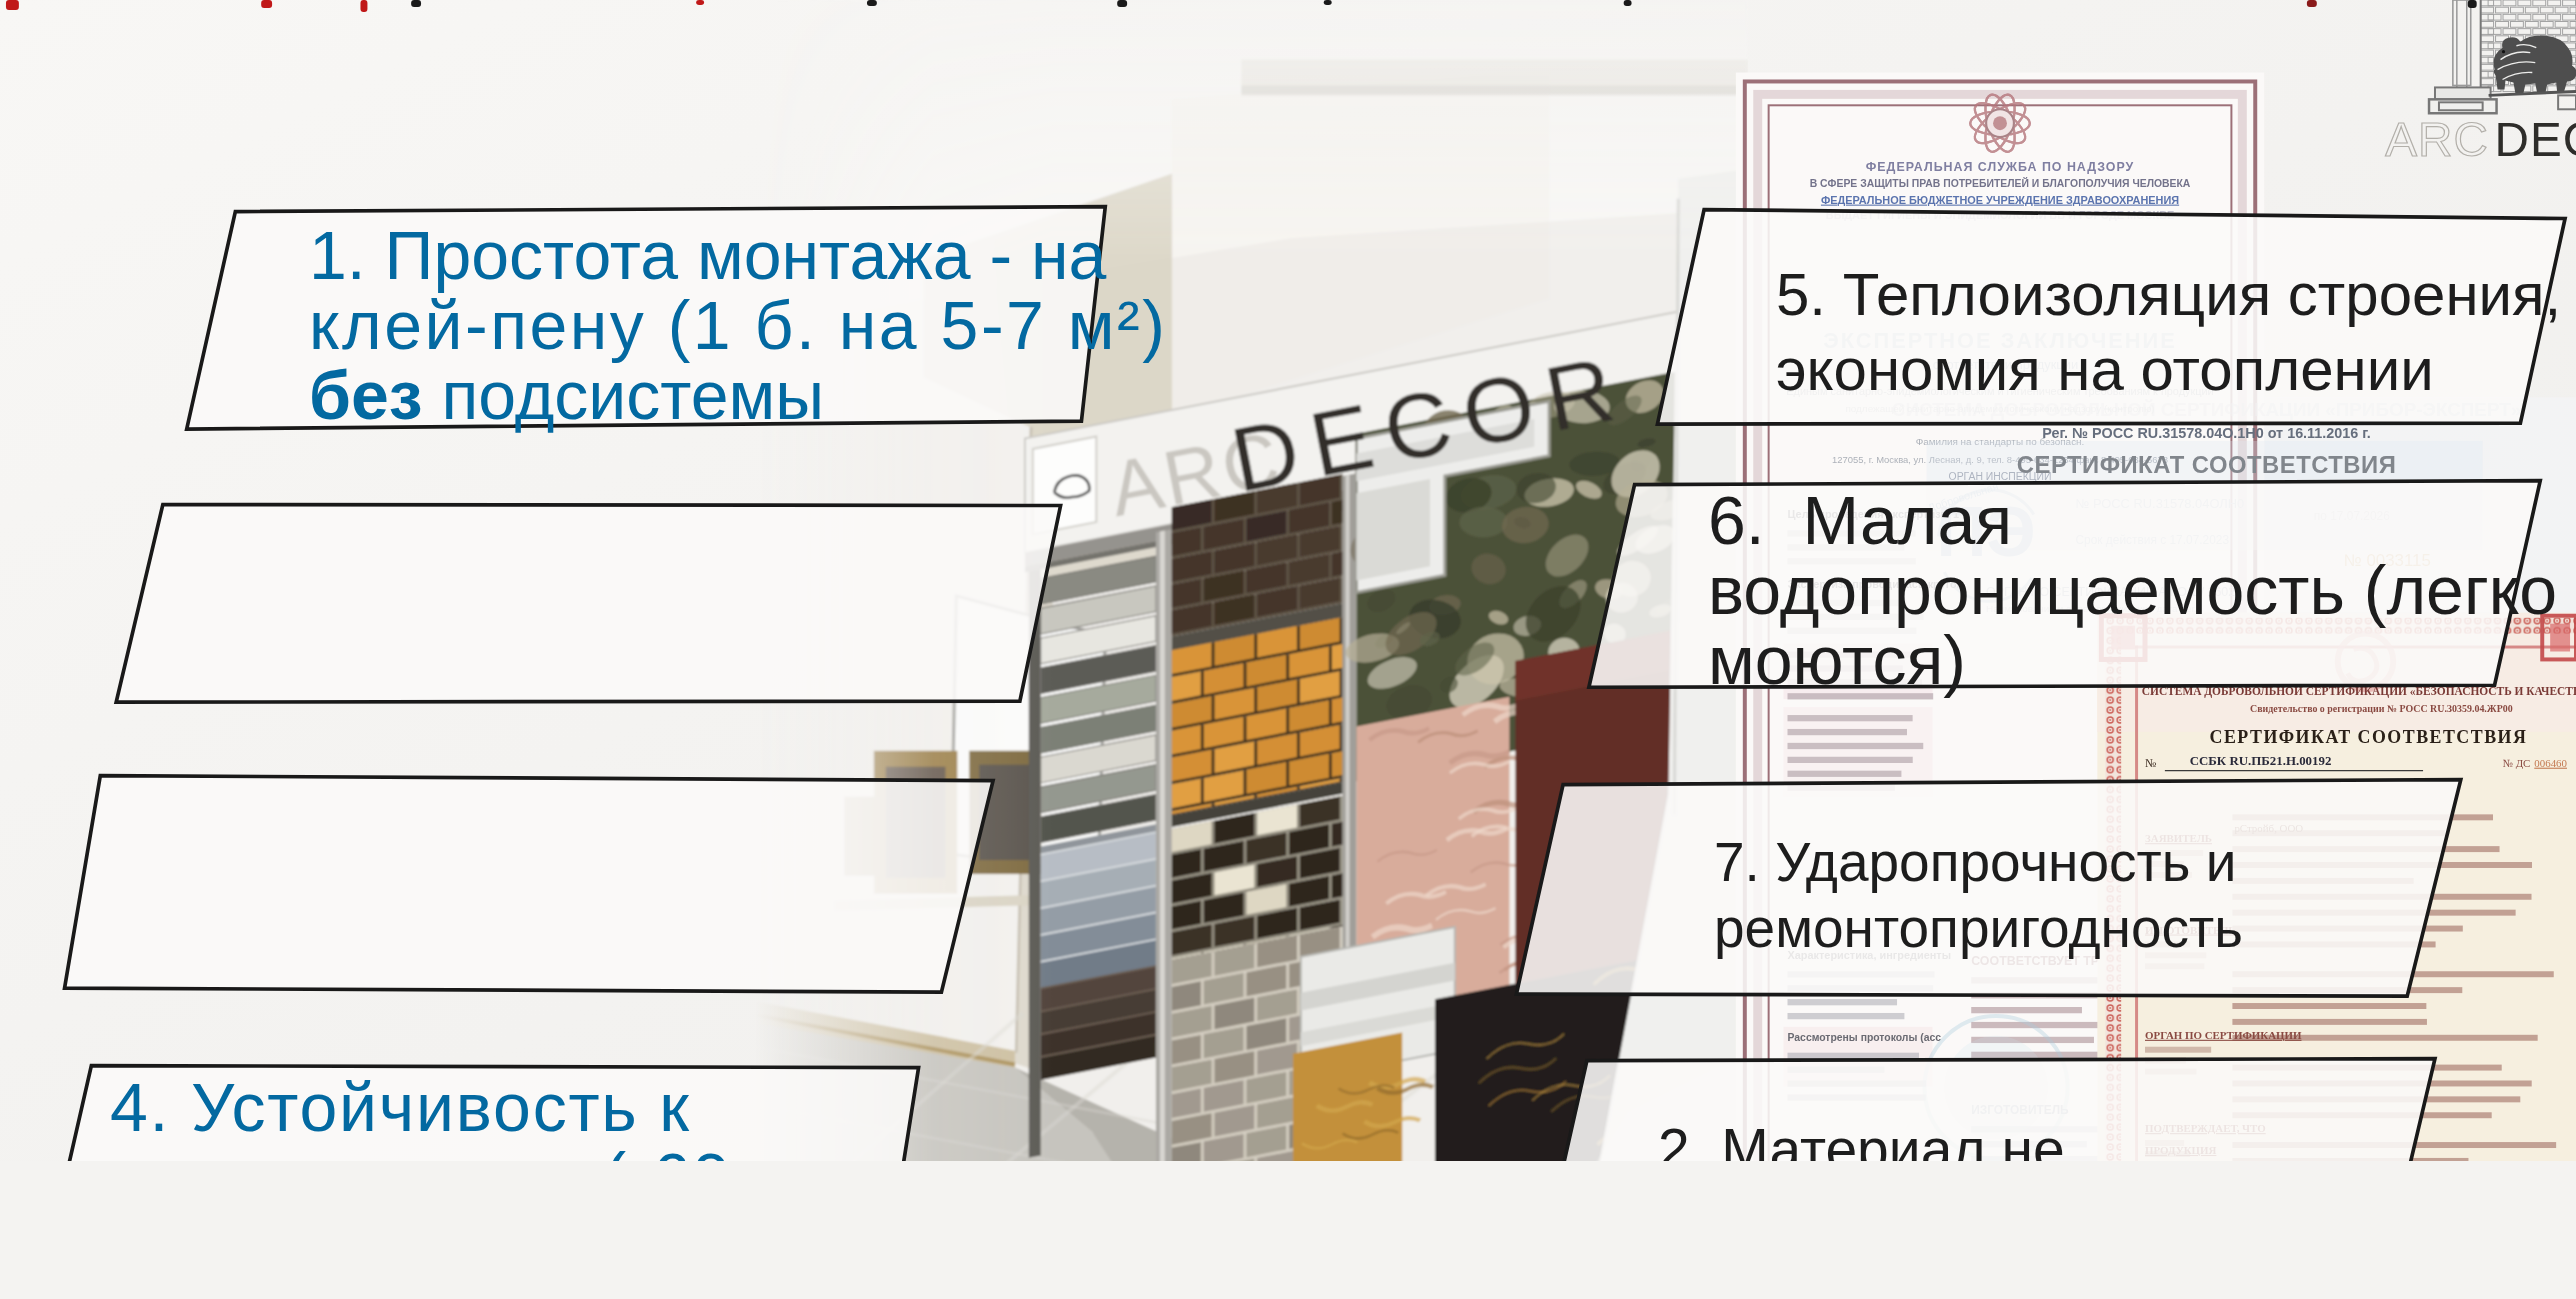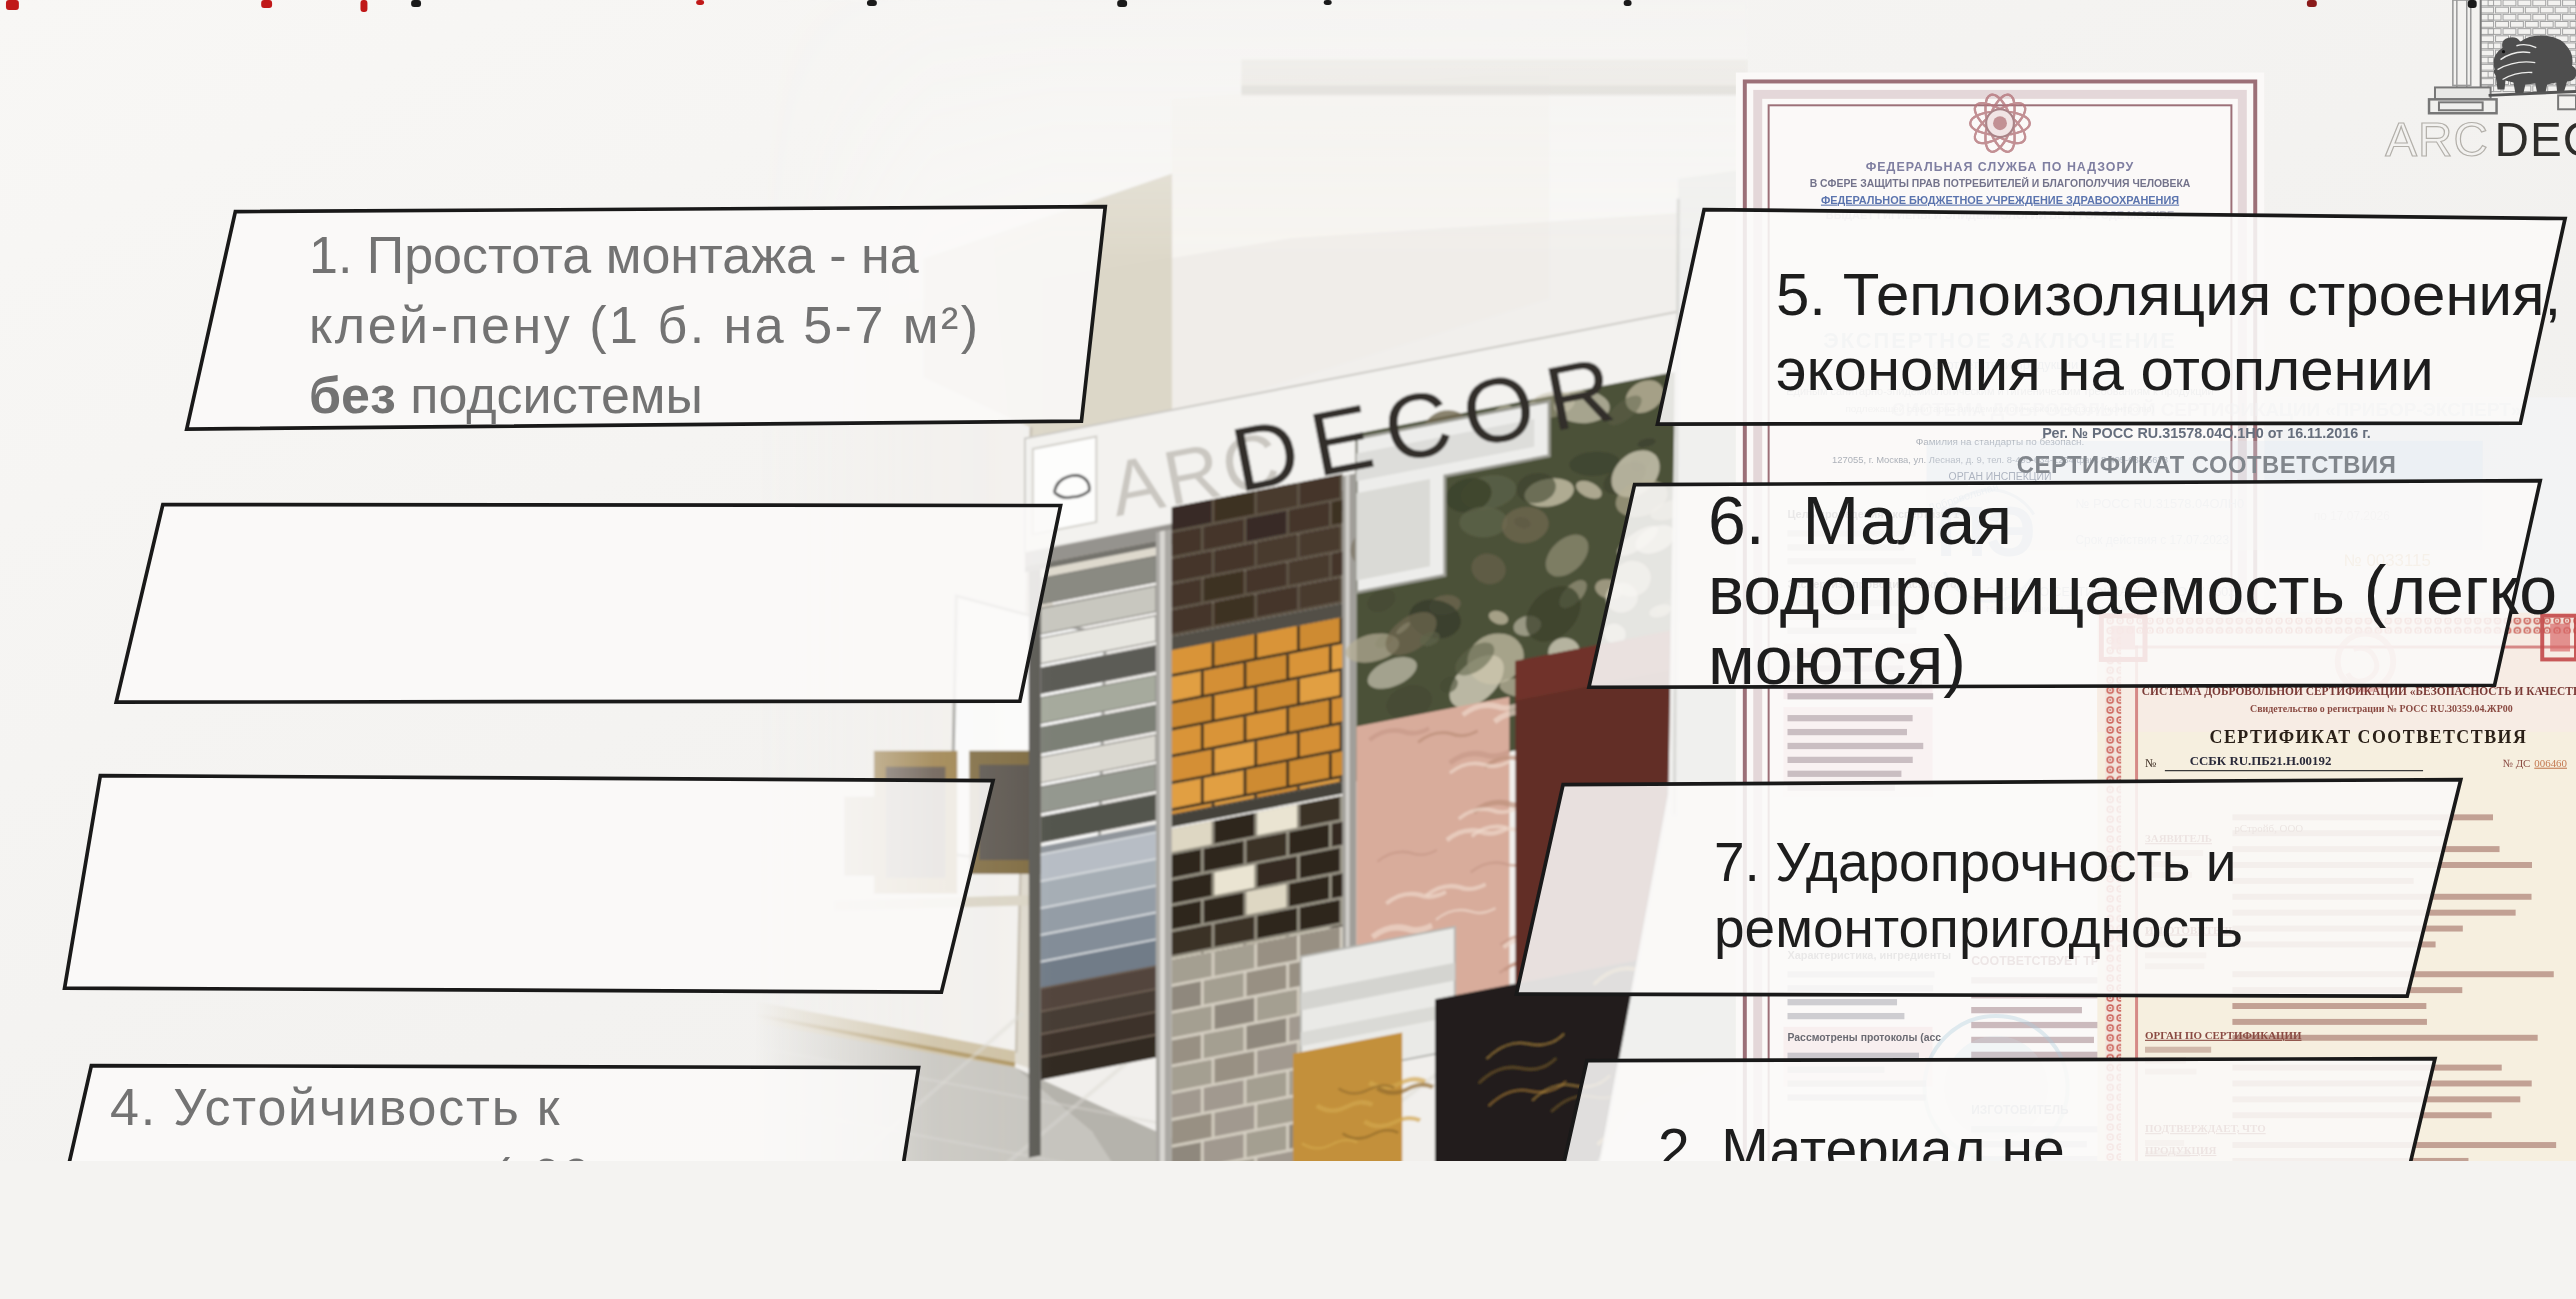--- a/index.html
+++ b/index.html
@@ -1,18 +1,18 @@
 <!DOCTYPE html>
 <html><head>
 <meta charset="utf-8">
 <style>
   html,body{margin:0;padding:0;width:2576px;height:1300px;overflow:hidden;}
   body{font-family:"Liberation Sans",sans-serif;background:#f4f3f1;position:relative;}
   #stage{position:absolute;left:0;top:0;width:2576px;height:1161px;overflow:hidden;}
-  .btxt{position:absolute;color:#737373;font-size:52px;line-height:70px;white-space:pre;}
+  .btxt{position:absolute;color:#0369a1;font-size:68px;line-height:70px;white-space:pre;}
   .btxt2{position:absolute;color:#1d1d1d;font-size:64px;line-height:75px;white-space:pre;}
 </style>
 </head>
 <body>
 <div id="stage">
 <svg width="2576" height="1300" viewBox="0 0 2594 1309" style="position:absolute;left:0;top:0">
 <defs>
 <filter id="soft" x="-5%" y="-5%" width="110%" height="110%">
           <feGaussianBlur stdDeviation="1.3"></feGaussianBlur>
         </filter>

